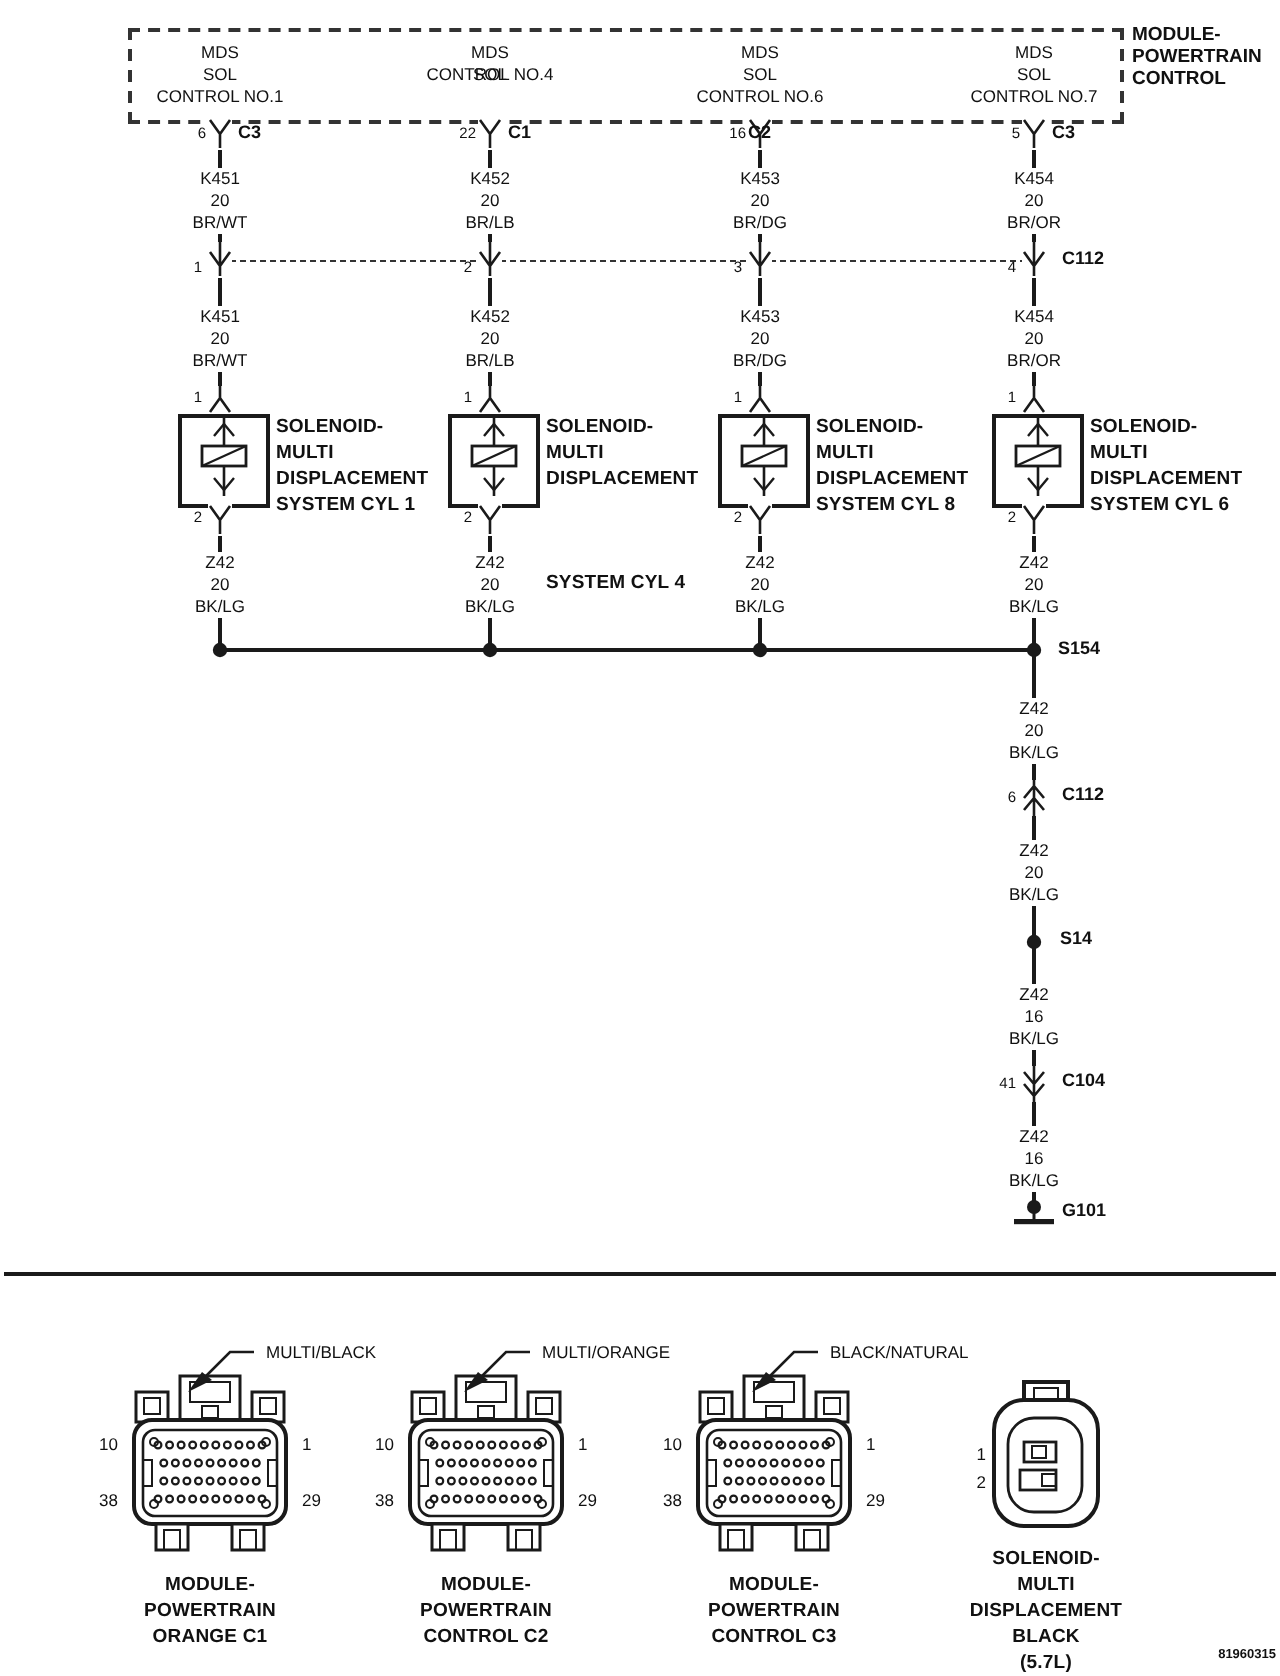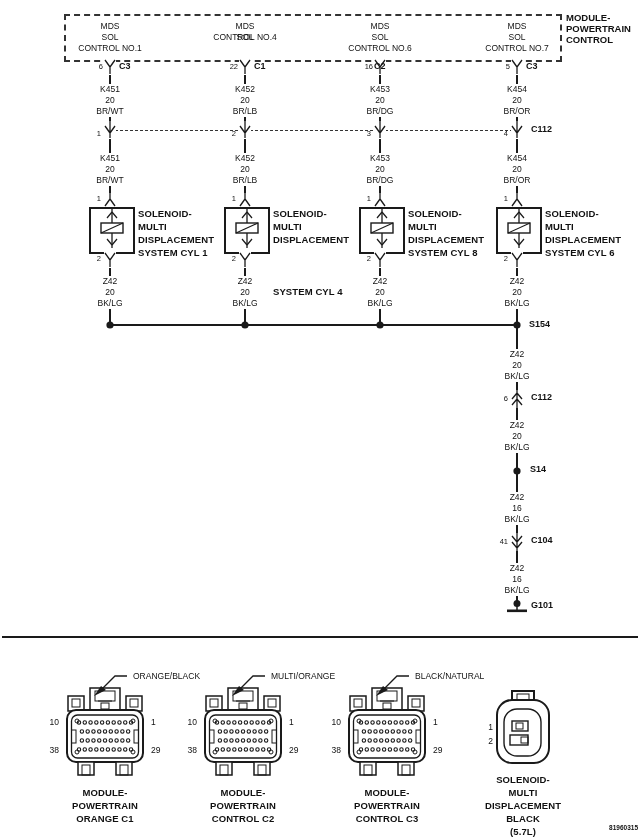--- a/index.html
+++ b/index.html
@@ -424,21 +424,21 @@
           <rect x="55" y="79" width="8" height="10"></rect>
         </g>
       </svg>
     </div>
     <div class="abs " style="left: 91px; top: 669px; width: 40px; height: 30px;">
       <svg width="40" height="30" viewBox="0 0 40 30">
         <polyline points="36,7 24,7 10,21" stroke="#1a1a1a" fill="none" stroke-width="1.3"></polyline>
   <polygon points="3,27 10,17 15,21" fill="#1a1a1a"></polygon>
       </svg>
     </div>
-    <div class="abs t" style="left: 133px; top: 671px;">ORANGE/BLACK</div>
+    <div class="abs t" style="left: 133px; top: 671px;">MULTI/BLACK</div>
     <div class="abs t rt" style="left: 39px; top: 717px; width: 20px;">10</div>
     <div class="abs t" style="left: 151px; top: 717px;">1</div>
     <div class="abs t rt" style="left: 39px; top: 745px; width: 20px;">38</div>
     <div class="abs t" style="left: 151px; top: 745px;">29</div>
     <div class="abs cap-line ctr" style="left: 105px; top: 786px;">MODULE-</div>
     <div class="abs cap-line ctr" style="left: 105px; top: 799px;">POWERTRAIN</div>
     <div class="abs cap-line ctr" style="left: 105px; top: 812px;">ORANGE C1</div>
     <div class="abs " style="left: 203px; top: 686px; width: 80px; height: 92px;">
       <svg width="80" height="92" viewBox="0 0 80 92">
   <g stroke="#1a1a1a" fill="none" stroke-width="1.5">

